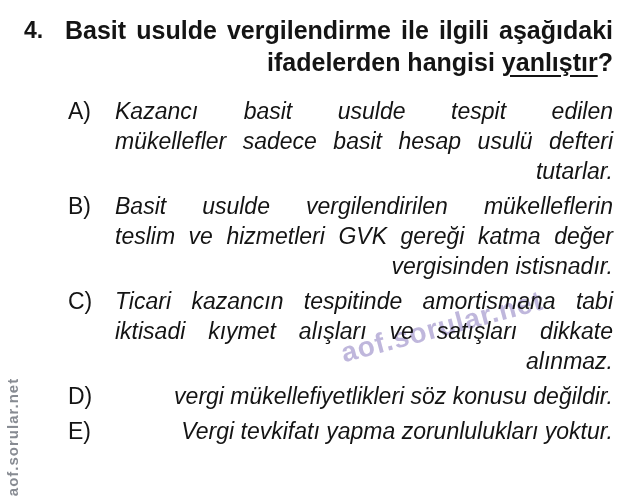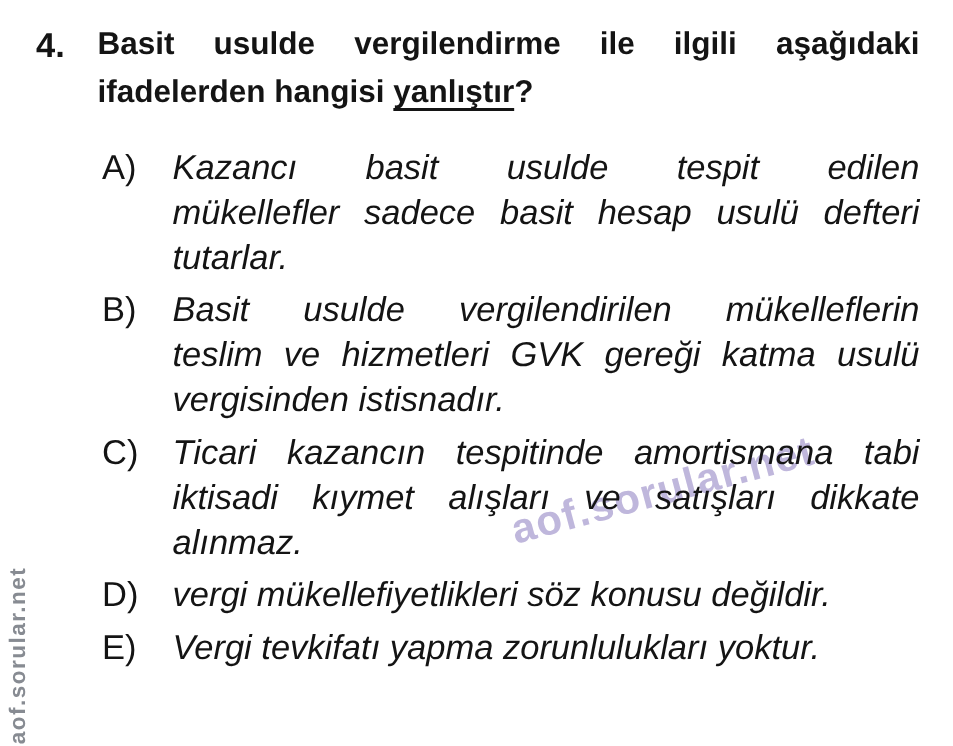--- a/index.html
+++ b/index.html
@@ -50,31 +50,31 @@
     font-size: 23px;
     font-weight: bold;
     line-height: 32px;
     z-index: 2;
   }
   .qtext {
     position: absolute;
     left: 65px;
     top: 14px;
     width: 548px;
-    font-size: 21px;
+    font-size: 25px;
     font-weight: bold;
     line-height: 32px;
     z-index: 2;
   }
   .jline {               
     text-align: justify;
     text-align-last: justify;
   }
   .lline {               
-    text-align: left;
+    text-align: right;
   }
   .u {
     text-decoration: underline;
     text-decoration-thickness: 2px;
     text-underline-offset: 4px;
   }
   
   .options {
     position: absolute;
     left: 68px;
@@ -121,21 +121,21 @@
         <div class="jline">Kazancı basit usulde tespit edilen</div>
         <div class="jline">mükellefler sadece basit hesap usulü defteri</div>
         <div class="lline">tutarlar.</div>
       </div>
     </div>
 
     <div class="option">
       <div class="letter">B)</div>
       <div class="otext">
         <div class="jline">Basit usulde vergilendirilen mükelleflerin</div>
-        <div class="jline">teslim ve hizmetleri GVK gereği katma usulü</div>
+        <div class="jline">teslim ve hizmetleri GVK gereği katma değer</div>
         <div class="lline">vergisinden istisnadır.</div>
       </div>
     </div>
 
     <div class="option">
       <div class="letter">C)</div>
       <div class="otext">
         <div class="jline">Ticari kazancın tespitinde amortismana tabi</div>
         <div class="jline">iktisadi kıymet alışları ve satışları dikkate</div>
         <div class="lline">alınmaz.</div>

